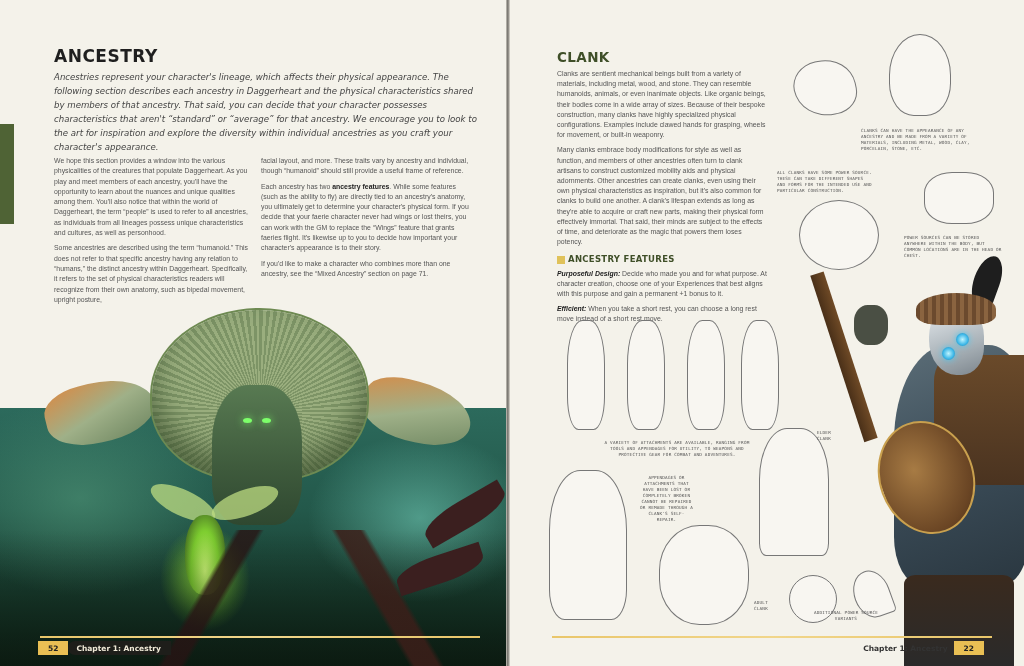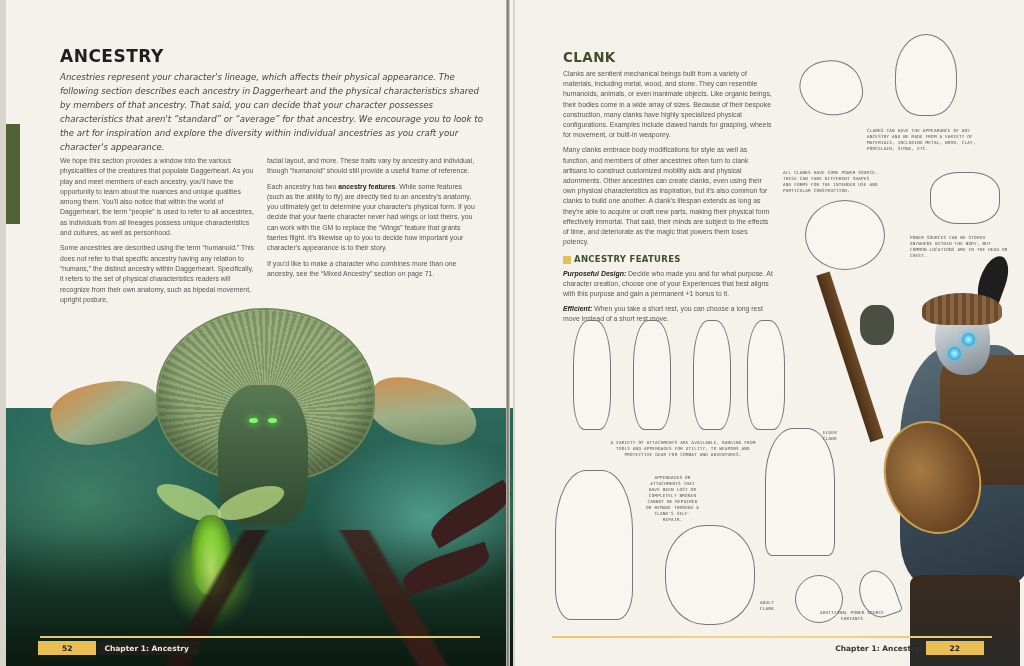--- a/index.html
+++ b/index.html
@@ -1,20 +1,20 @@
 <!DOCTYPE html>
 <html><head>
   <meta charset="utf-8">
   <style>
     * { box-sizing: border-box; margin: 0; padding: 0; }
     html, body { width: 1024px; height: 666px; overflow: hidden; background: #d8d5cc; }
     body { font-family: "DejaVu Sans", sans-serif; color: #3a3a3a; position: relative; }
 
     .spread { position: absolute; left: 0; top: 0; width: 1024px; height: 666px; }
-    .page { position: absolute; top: 0; height: 666px; background: #f4f2ea; overflow: hidden; margin-left: 6px; }
+    .page { position: absolute; top: 0; height: 666px; background: #f4f2ea; overflow: hidden; }
     .page-left { left: 0; width: 507px; }
     .page-right { left: 509px; width: 529px; }
     .spine { position: absolute; left: 506px; top: 0; width: 4px; height: 666px;
              background: linear-gradient(90deg, #c8c5bc, #6e6c66 45%, #8f8c85 60%, #e0ddd4); z-index: 5; }
 
     .side-tab { position: absolute; width: 14px; height: 100px; background: #4f6335; }
     .side-tab.left { left: 0; top: 124px; }
     .side-tab.right { right: 0; top: 124px; }
 
     
@@ -62,21 +62,21 @@
     .dark-leaf.b { left: 395px; top: 265px; transform: rotate(-18deg); }
 
     
     .footer-line { position: absolute; top: 636px; height: 2px; background: linear-gradient(90deg, #e9c66a, #f1d68b, #e9c66a); z-index: 6; }
     .footer-line.left { left: 40px; width: 440px; }
     .footer-line.right { left: 552px; width: 440px; }
     .footer { position: absolute; top: 640px; height: 16px; display: flex; align-items: center; z-index: 6;
       font-family: "DejaVu Sans", sans-serif; font-size: 7.5px; font-weight: bold; }
     .footer.left { left: 38px; }
     .footer.right { right: 40px; }
-    .page-num { background: #e9bf54; color: #222; padding: 2px 24px; height: 14px; display: flex; align-items: center; }
+    .page-num { background: #e9bf54; color: #222; padding: 2px 10px; height: 14px; display: flex; align-items: center; }
     .chapter-label.left-lbl { background: #1e1e1a; color: #f0ead8; padding: 2px 10px 2px 8px; height: 14px; display: flex; align-items: center;
       border-radius: 7px 0 0 7px; }
     .chapter-label.right-lbl { color: #333; padding: 2px 6px; height: 14px; display: flex; align-items: center; }
 
     
     .clank-title { position: absolute; left: 48px; top: 49px; font-family: "DejaVu Sans", sans-serif; font-weight: bold;
       font-size: 13.5px; color: #3f4f28; letter-spacing: 0.4px; }
     .clank-col { position: absolute; left: 48px; top: 69px; width: 210px; font-family: "Liberation Sans", sans-serif;
       font-size: 6.9px; line-height: 10.2px; color: #555; }
     .clank-col p { margin-bottom: 5px; }

